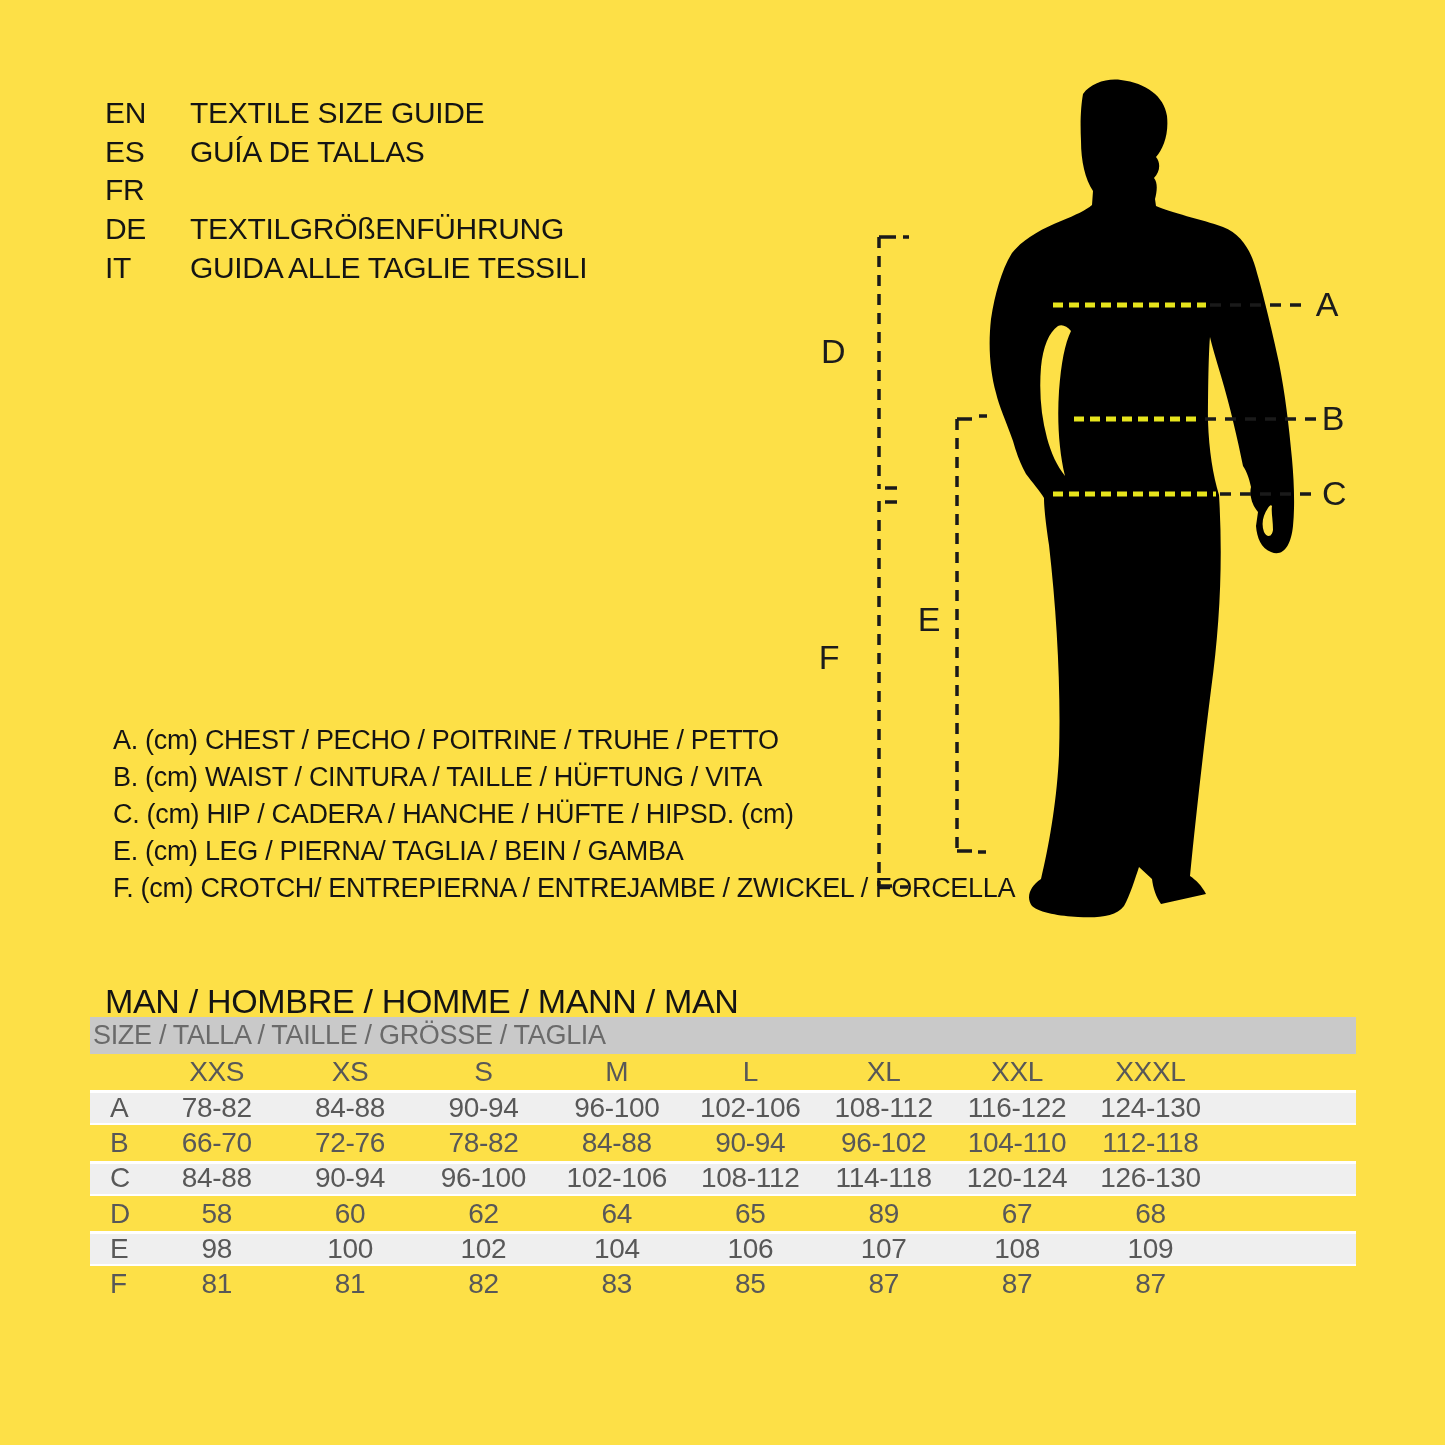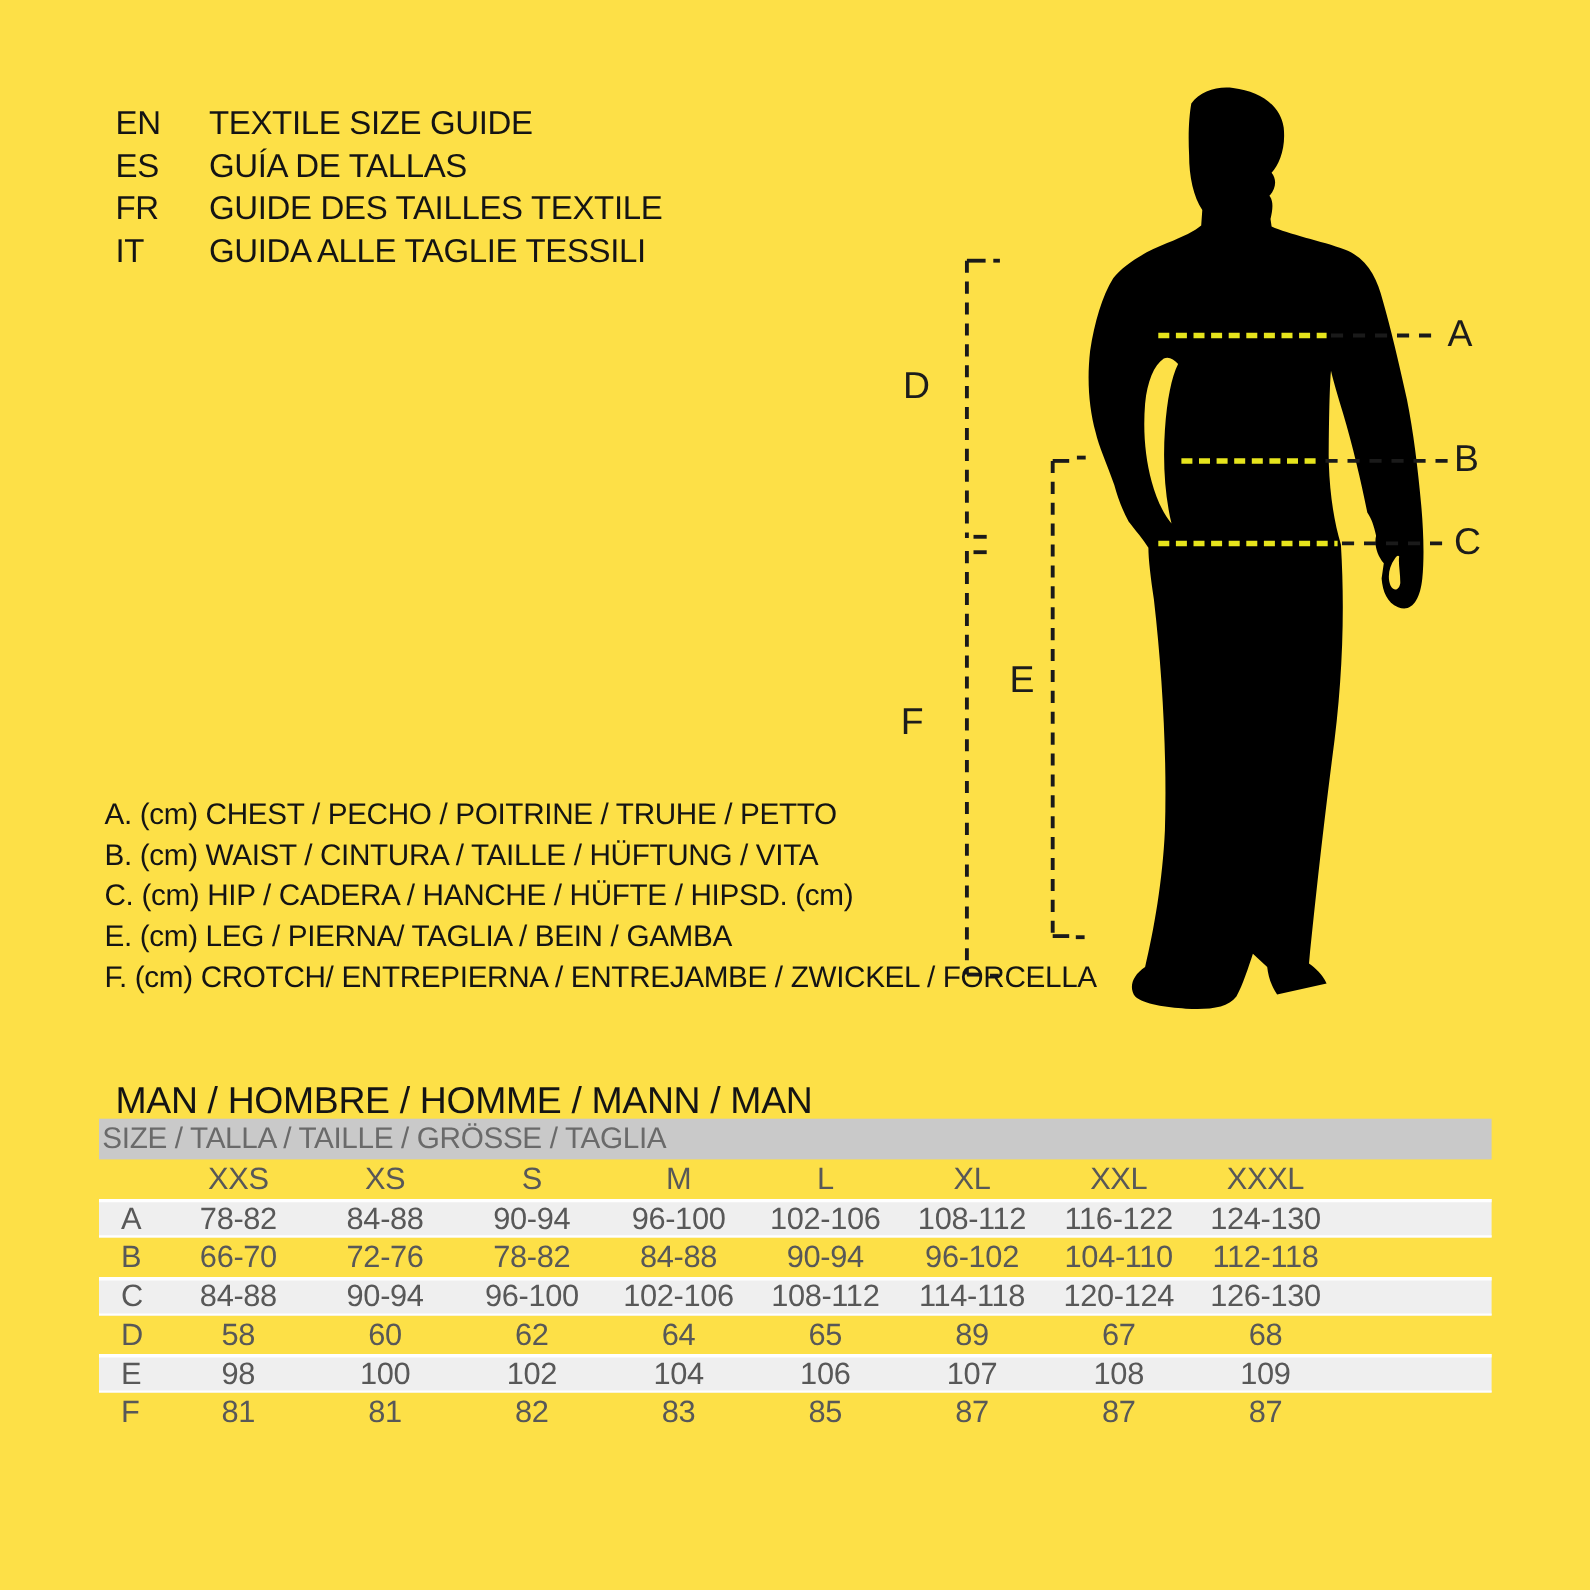--- a/index.html
+++ b/index.html
@@ -15,21 +15,21 @@
   
   .figure-svg{position:absolute;left:0;top:0;width:1445px;height:1445px;}
   .silhouette{fill:#000000;}
   .yline{stroke:#e6e41c;stroke-width:5;stroke-dasharray:10 6;fill:none;}
   .bline{stroke:#1a1a1a;stroke-width:3.5;stroke-dasharray:11 9;fill:none;}
   .vline{stroke:#1a1a1a;stroke-width:3.5;stroke-dasharray:11 8;fill:none;}
   .tick{stroke:#1a1a1a;stroke-width:3.5;fill:none;}
   
   .marker{position:absolute;transform:translate(-50%,-50%);font-size:34px;color:#1c1c1c;}
   
-  .legend-block{position:absolute;left:95px;top:722px;font-size:27px;line-height:37px;}
+  .legend-block{position:absolute;left:113px;top:722px;font-size:27px;line-height:37px;}
   .category-line{position:absolute;left:105px;top:982px;font-size:34px;}
   
   .size-table{position:absolute;left:90px;top:1017px;width:1266px;}
   .table-header-bar{
     height:37px;line-height:37px;background:#c9c9c9;color:#6a6a6a;
     font-size:27px;padding-left:3px;box-sizing:border-box;
   }
   .trow{display:grid;grid-template-columns:60px repeat(8,133.4px) 1fr;align-items:center;}
   .trow.thead{height:36px;}
   .trow.drow{height:35.3px;}
@@ -46,21 +46,24 @@
     <div class="lang-row">
       <span class="lang-code">EN</span>
       <span class="lang-title">TEXTILE SIZE GUIDE</span>
     </div>
     <div class="lang-row">
       <span class="lang-code">ES</span>
       <span class="lang-title">GUÍA DE TALLAS</span>
     </div>
     <div class="lang-row">
       <span class="lang-code">FR</span>
-      <span class="lang-title">GUIDE DES TAILLES TEXTILE</span>
+    </div>
+    <div class="lang-row">
+      <span class="lang-code">DE</span>
+      <span class="lang-title">TEXTILGRÖßENFÜHRUNG</span>
     </div>
     <div class="lang-row">
       <span class="lang-code">IT</span>
       <span class="lang-title">GUIDA ALLE TAGLIE TESSILI</span>
     </div>
   </section>
 
   <svg class="figure-svg" viewBox="0 0 1445 1445" aria-hidden="true">
     <path class="silhouette" fill-rule="evenodd" d="
       M 1083 94

